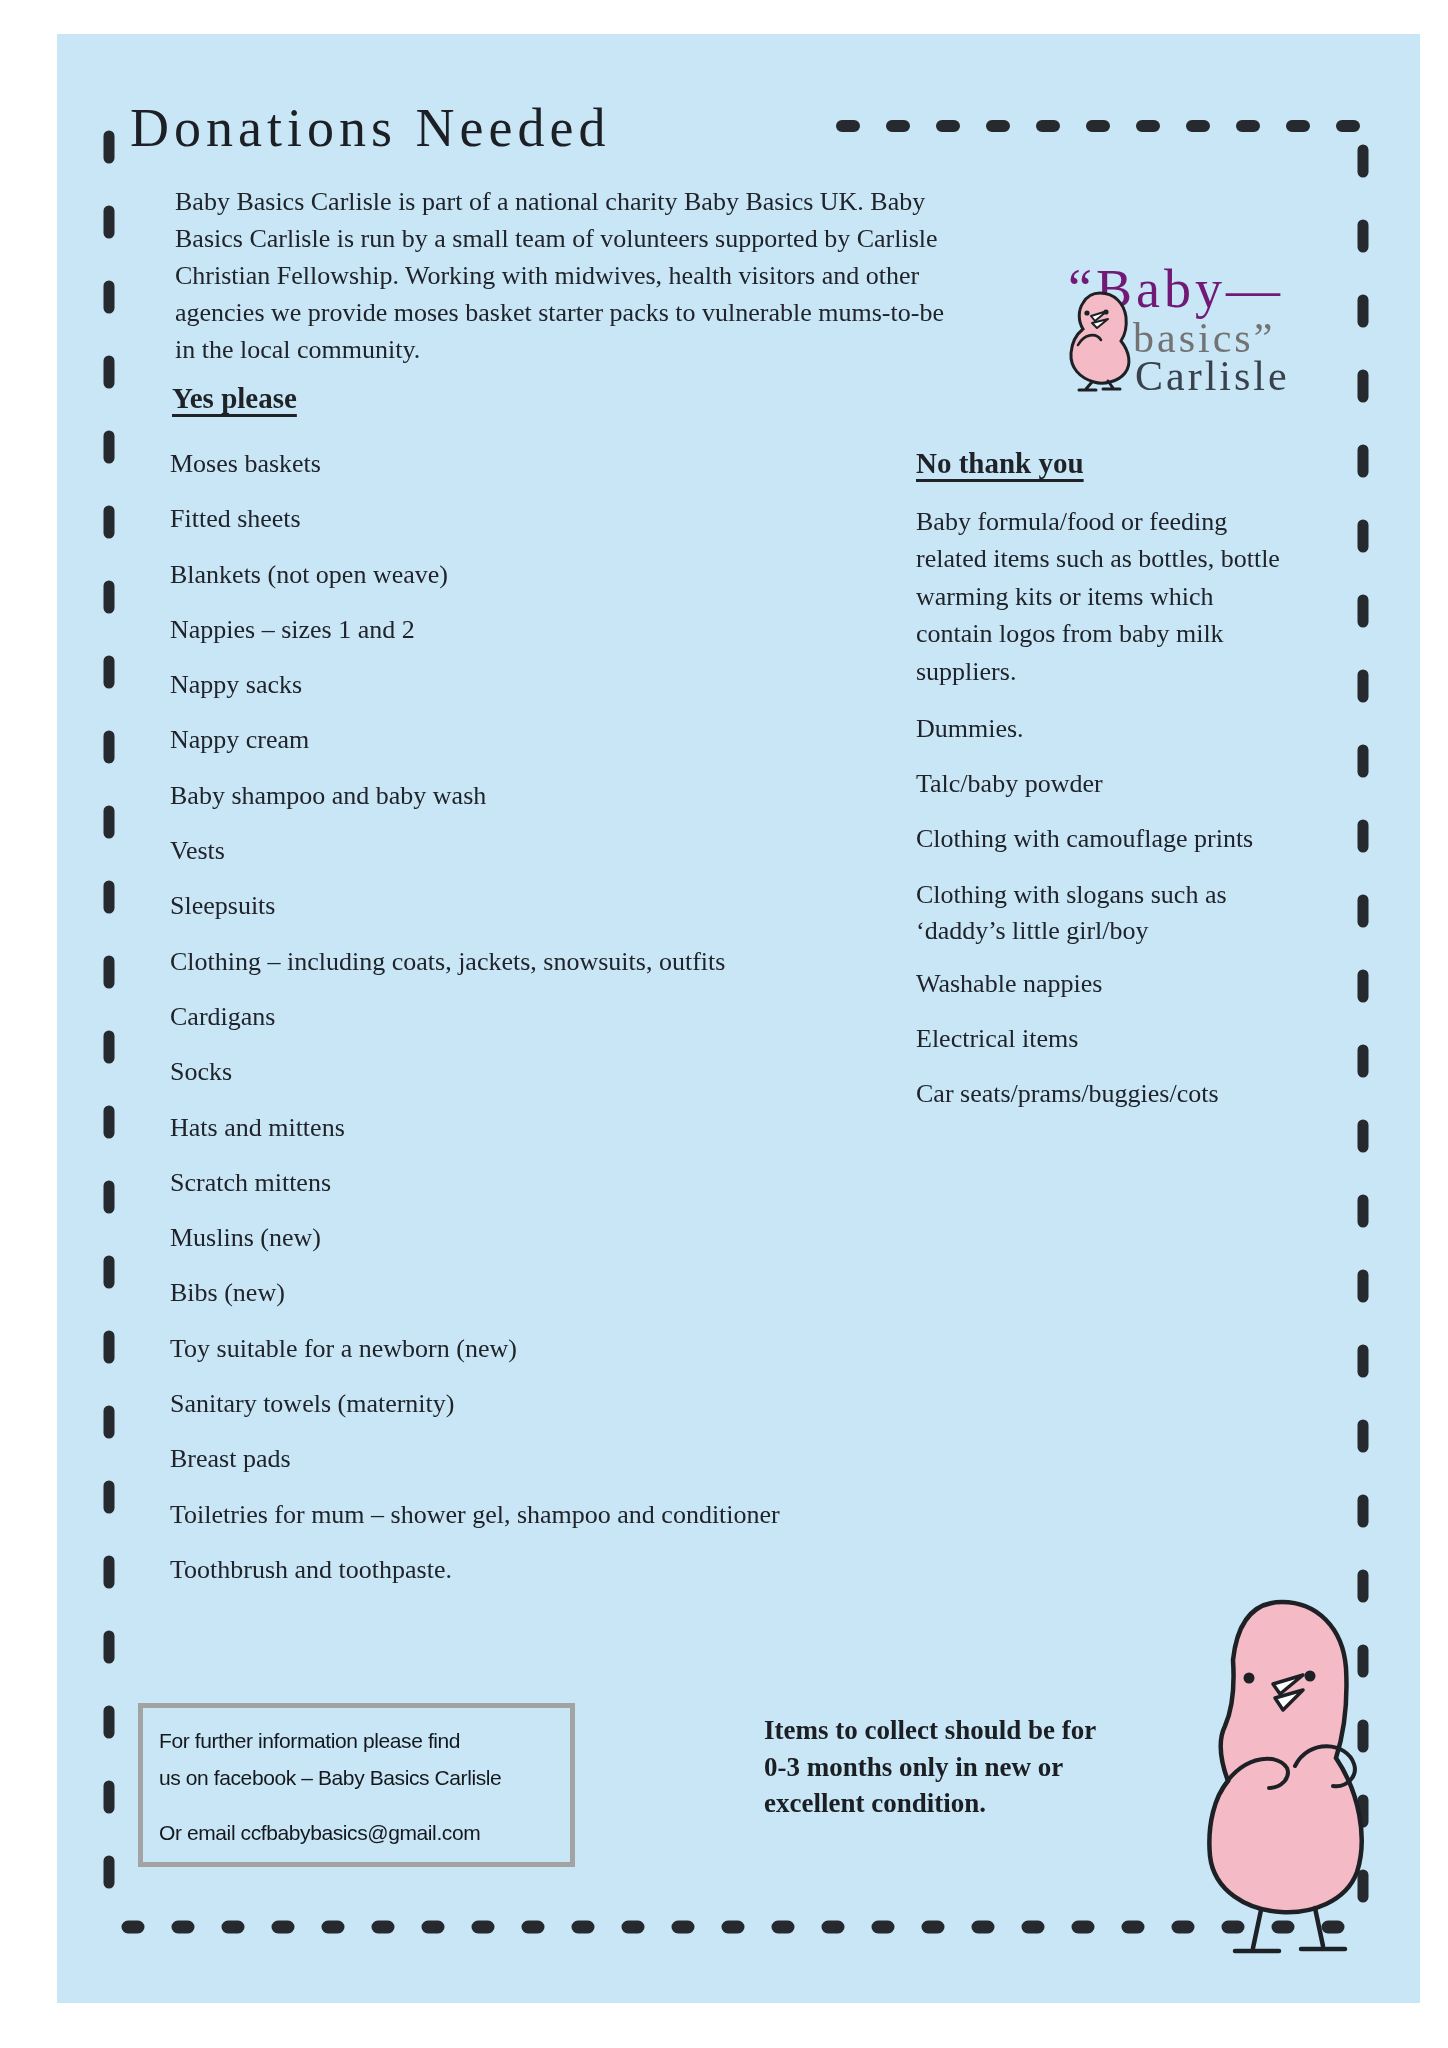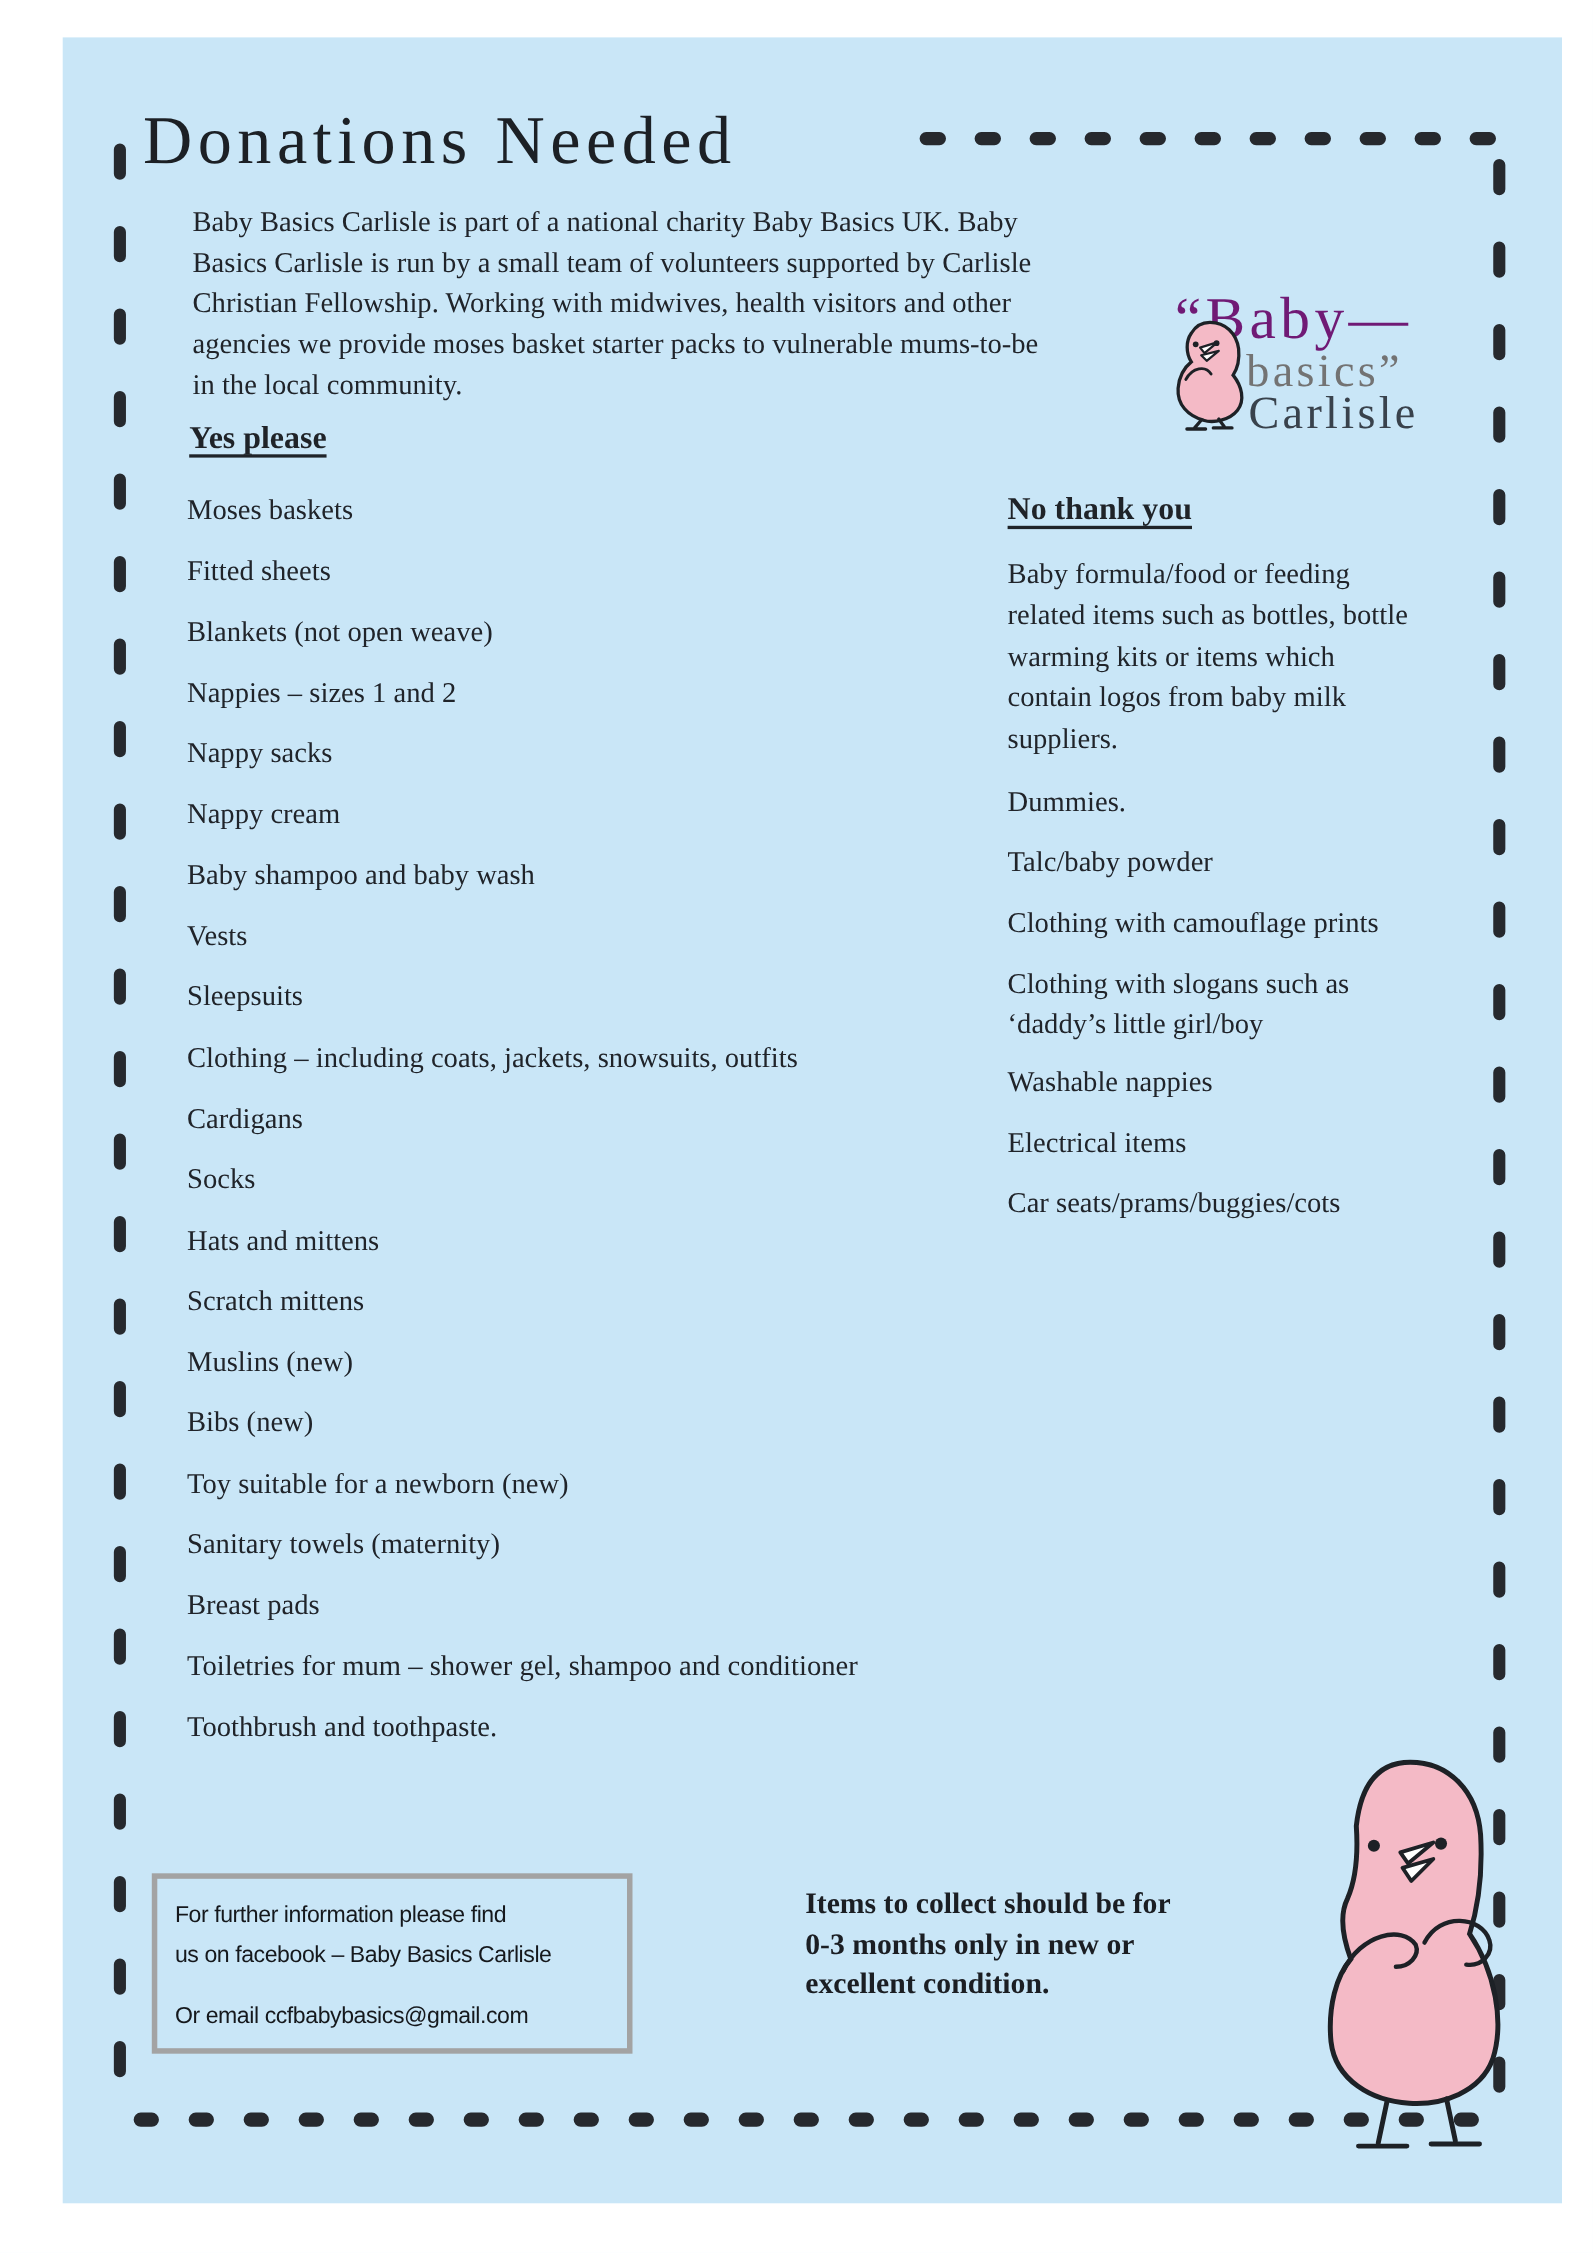--- a/index.html
+++ b/index.html
@@ -2,21 +2,21 @@
 <html><head>
 <meta charset="utf-8">
 <style>
   html,body{margin:0;padding:0;}
   body{background:#ffffff;font-family:"Liberation Serif",serif;}
   #page{position:relative;width:1448px;height:2048px;background:#ffffff;overflow:hidden;}
   #paper{position:absolute;left:57px;top:34px;width:1363px;height:1969px;background:#c9e6f7;}
   .abs{position:absolute;}
   
   .tw{color:#20242a;font-family:"Liberation Serif",serif;}
-  #title{left:130px;top:92px;font-size:62px;line-height:72px;letter-spacing:5px;color:#1c2025;white-space:nowrap;}
+  #title{left:130px;top:92px;font-size:54px;line-height:72px;letter-spacing:5px;color:#1c2025;white-space:nowrap;}
   #intro{left:175px;top:183px;font-size:26px;line-height:37px;white-space:nowrap;}
   
   #logo-line1{left:1068px;top:258px;font-size:54px;letter-spacing:4px;color:#701a75;white-space:nowrap;}
   #logo-line2{left:1133px;top:314px;font-size:42px;letter-spacing:3px;color:#737373;white-space:nowrap;}
   #logo-line3{left:1135px;top:352px;font-size:42px;letter-spacing:3px;color:#39424c;white-space:nowrap;}
   
   .list-heading{font-size:29px;font-weight:bold;color:#1f2328;text-decoration:underline;text-decoration-thickness:2.5px;text-underline-offset:6px;white-space:nowrap;}
   #yes-heading{left:172px;top:382px;}
   #yes-col{left:170px;top:447px;font-size:26px;}
   .yes-item{height:55.3px;line-height:33px;white-space:nowrap;}
@@ -25,21 +25,21 @@
   .no-para{line-height:37.4px;margin-bottom:22px;white-space:nowrap;}
   .no-item{height:55px;line-height:33px;white-space:nowrap;}
   .no-item2{height:90px;line-height:36px;white-space:nowrap;}
   
   #info-box{left:138px;top:1703px;width:437px;height:164px;border:5px solid #a3a3a3;box-sizing:border-box;
             font-family:"Liberation Sans",sans-serif;font-size:21px;letter-spacing:-0.4px;color:#15181c;
             padding:14px 16px 4px 16px;}
   #info-box .ln{line-height:37px;white-space:nowrap;}
   #info-box .gap{height:18px;}
   
-  #notice{left:732px;top:1712px;font-size:27px;font-weight:bold;line-height:36.5px;color:#1b1e23;white-space:nowrap;}
+  #notice{left:764px;top:1712px;font-size:27px;font-weight:bold;line-height:36.5px;color:#1b1e23;white-space:nowrap;}
   svg{display:block;}
 </style>
 </head>
 <body>
 
 <div id="page">
   <div id="paper"></div>
 
   <svg class="abs" width="1448" height="2048" viewBox="0 0 1448 2048" style="left:0;top:0;">
     <line x1="842" y1="126" x2="1360" y2="126" stroke="#26292e" stroke-width="12" stroke-linecap="round" stroke-dasharray="12 38"></line>

